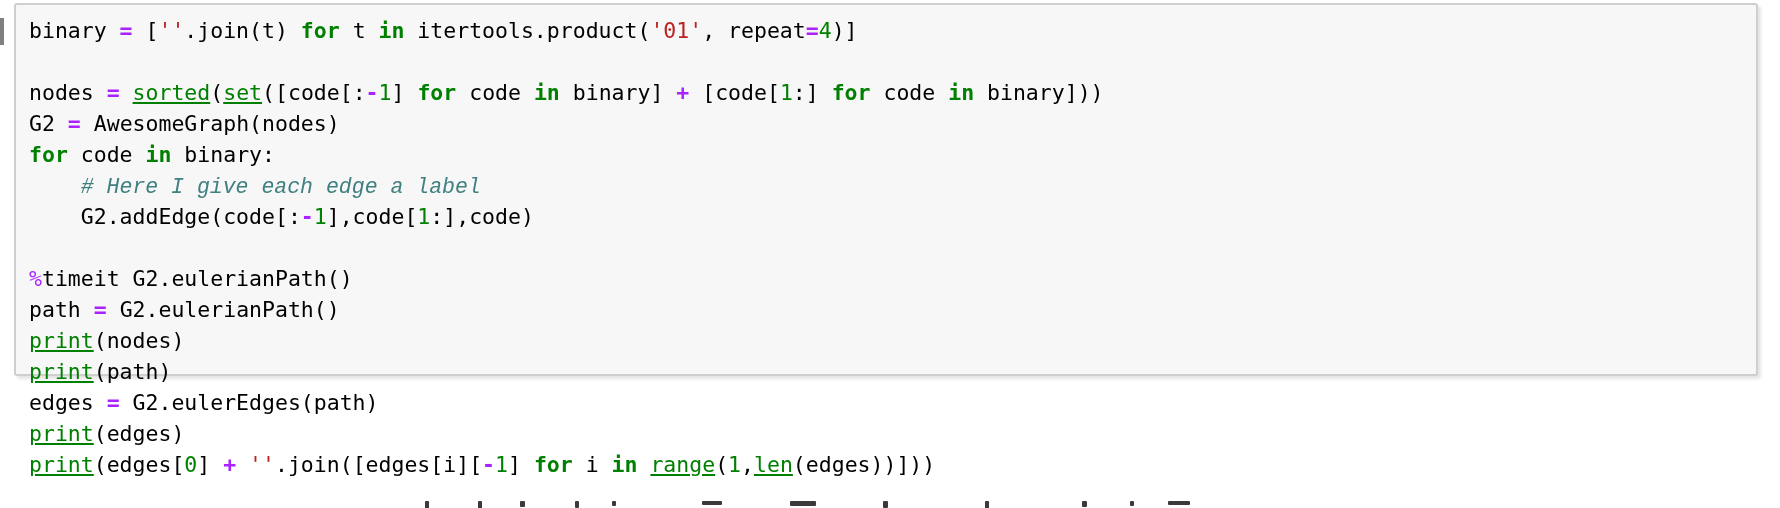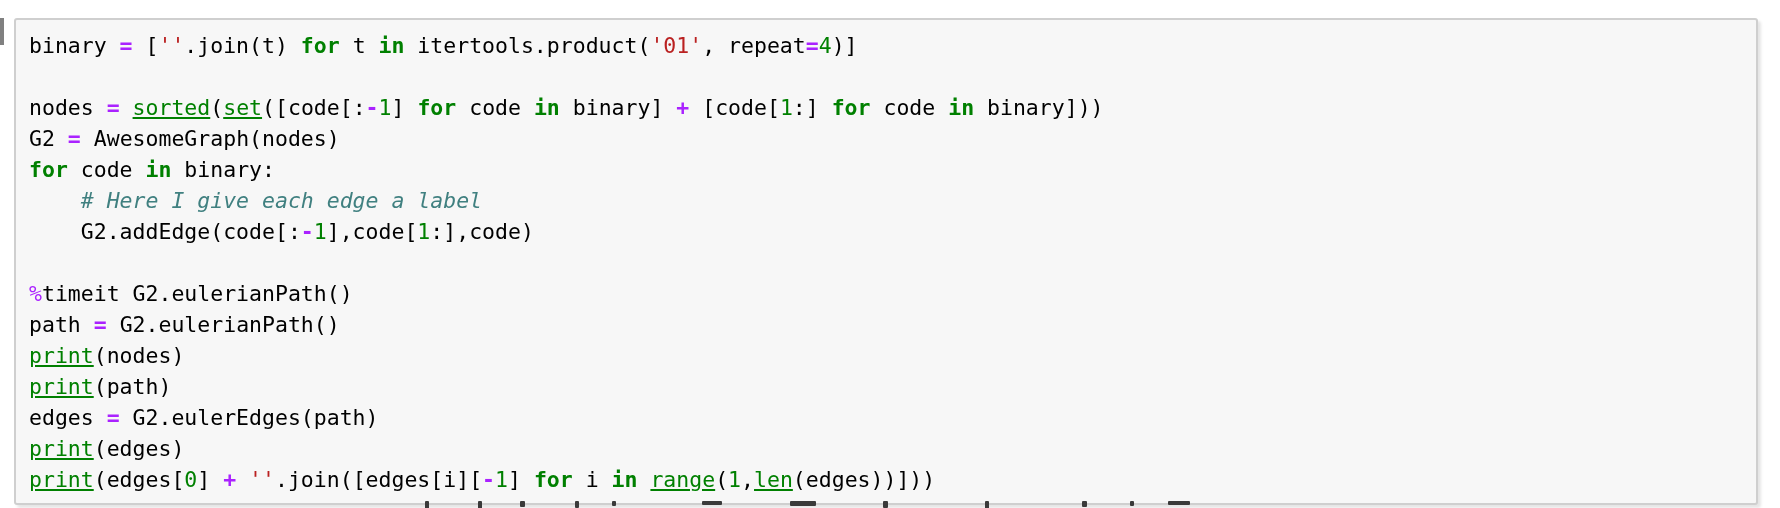--- a/index.html
+++ b/index.html
@@ -8,23 +8,23 @@
     background: #ffffff;
     width: 1780px;
     height: 508px;
     overflow: hidden;
     position: relative;
     font-family: "DejaVu Sans Mono", "Liberation Mono", monospace;
   }
   .cell {
     position: absolute;
     left: 14px;
-    top: 18px;
+    top: 3px;
     width: 1744px;
-    height: 487px;
+    height: 373px;
     box-sizing: border-box;
     background: var(--cell-bg, #f7f7f7);
     border: 2px solid var(--cell-border, #cfcfcf);
     border-radius: 3px;
     box-shadow: 3px 3px 3px rgba(0,0,0,0.10);
   }
   .code {
     margin: 0;
     padding: 10px 13px;
     font-size: 21.5px;
@@ -34,21 +34,21 @@
   .line {
     height: 31px;
     white-space: pre;
   }
   .tk-k { color: var(--c-keyword, #008000); font-weight: bold; }
   .tk-b { color: var(--c-builtin, #008000); text-decoration: underline; }
   .tk-o { color: var(--c-operator, #AA22FF); font-weight: bold; }
   .tk-m { color: var(--c-operator, #AA22FF); }
   .tk-n { color: var(--c-number, #008000); }
   .tk-s { color: var(--c-string, #BA2121); }
-  .tk-c { color: var(--c-comment, #408080); font-style: italic; }
+  .tk-c { color: var(--c-comment, #408080); font-style: italic; font-family: Liberation Mono, monospace; }
   .tk-p { color: #000000; }
   .prompt-fragment {
     position: absolute;
     left: 0;
     top: 18px;
     width: 4px;
     height: 27px;
     background: #808080;
   }
   .clipped-strip {

